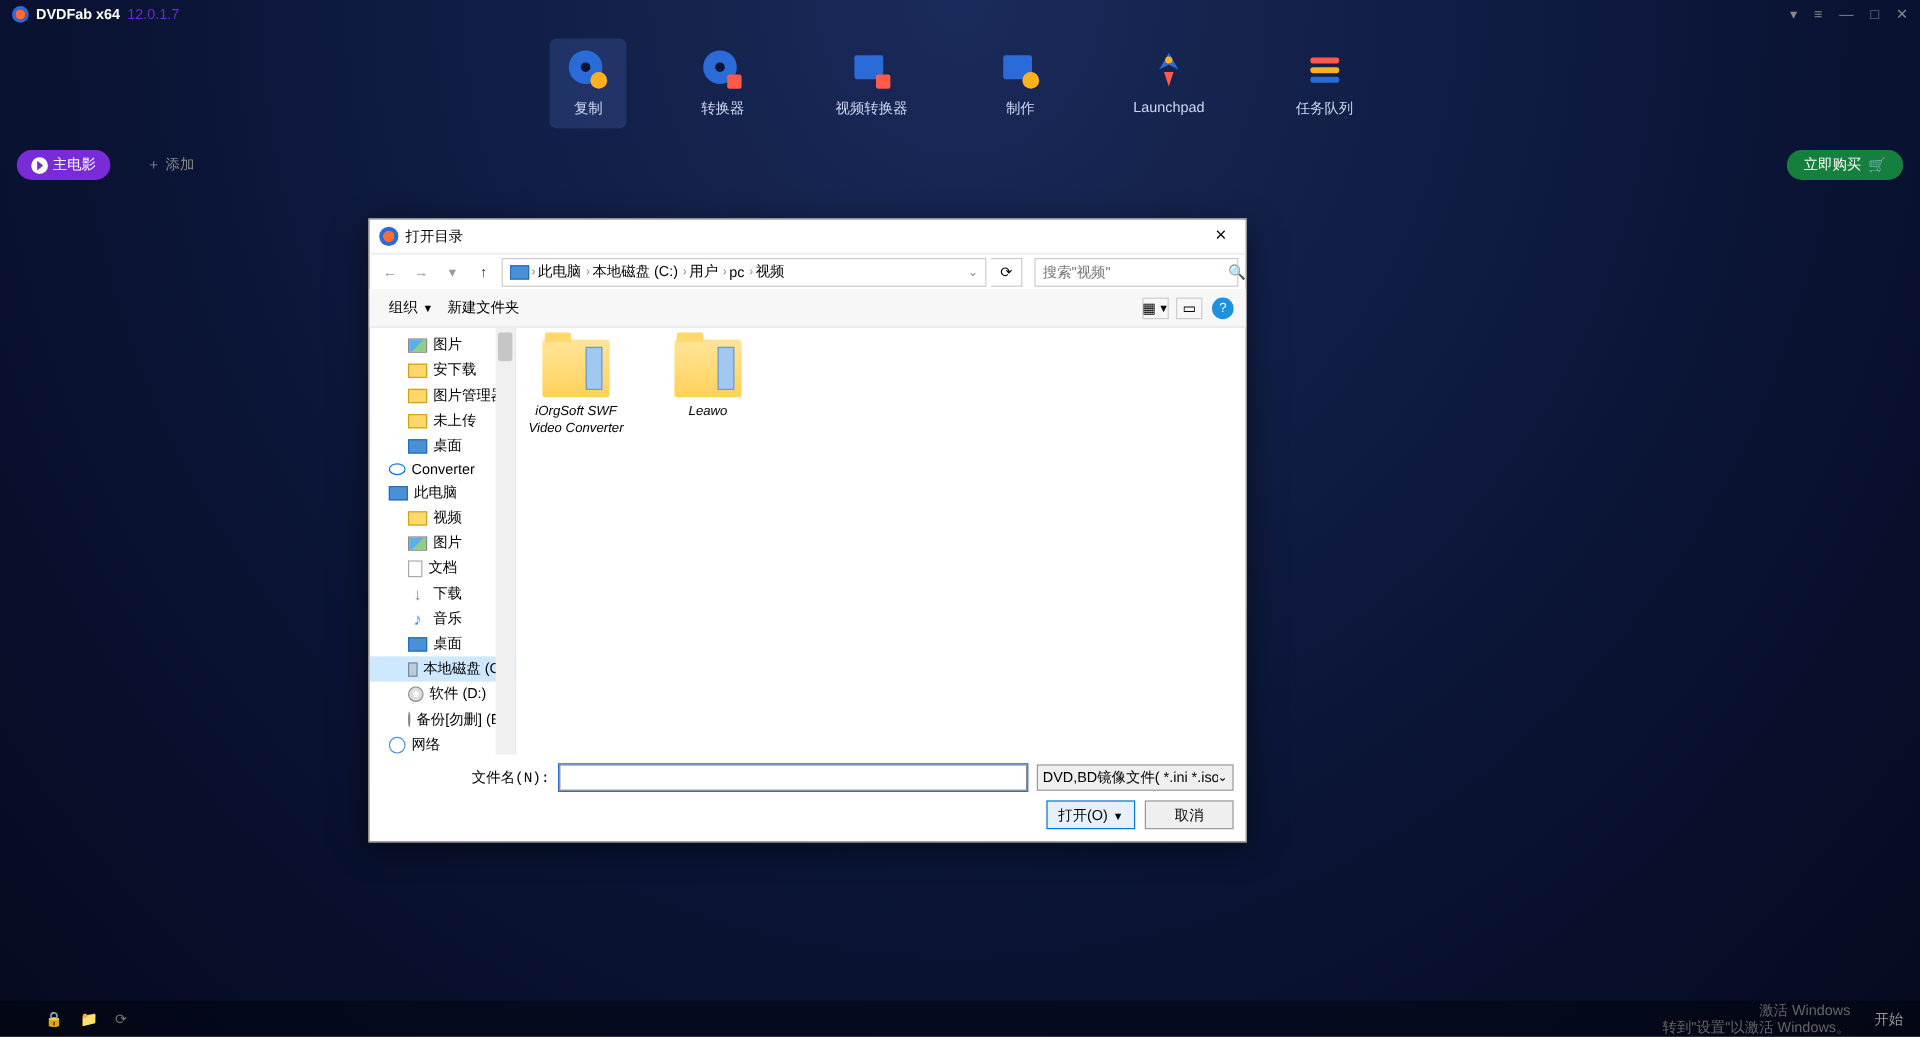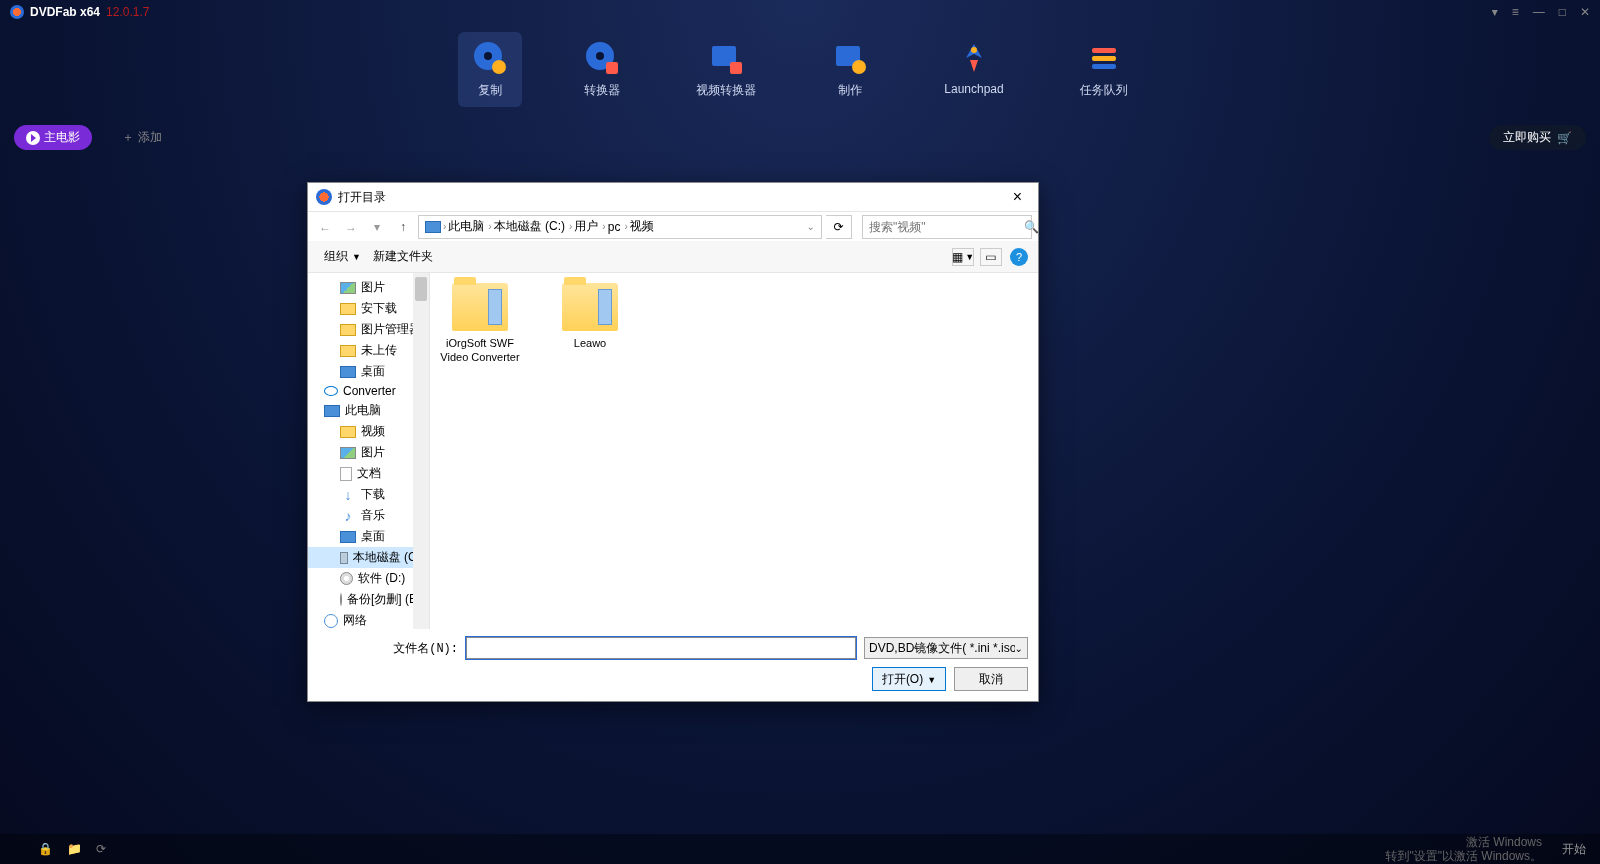--- a/index.html
+++ b/index.html
@@ -1,38 +1,38 @@
 <!DOCTYPE html>
 <html><head>
 <meta charset="utf-8">
 <style>
 * { margin: 0; padding: 0; box-sizing: border-box; font-family: "Microsoft YaHei", "Segoe UI", sans-serif; }
 body { width: 1600px; height: 864px; background: radial-gradient(ellipse at center top, #1a2a5a 0%, #0a1435 60%, #050a20 100%); overflow: hidden; position: relative; color: #fff; }
 
 
 .titlebar { height: 24px; display: flex; align-items: center; padding: 4px 10px; font-size: 12px; }
 .app-logo { width: 14px; height: 14px; background: radial-gradient(circle, #ff6b35 40%, #2a6bd8 42%); border-radius: 50%; margin-right: 6px; }
-.titlebar .ver { color: #b91c1c; margin-left: 6px; }
+.titlebar .ver { color: #6d28d9; margin-left: 6px; }
 .titlebar .winctrl { margin-left: auto; display: flex; gap: 14px; color: #888; font-size: 12px; }
 .titlebar .winctrl span { cursor: pointer; }
 
 
 .mainnav { display: flex; justify-content: center; gap: 48px; padding: 8px 0 12px; }
 .nav-item { display: flex; flex-direction: column; align-items: center; gap: 6px; padding: 8px 14px; border-radius: 6px; cursor: pointer; }
 .nav-item.active { background: rgba(60,90,160,0.35); }
 .nav-icon { width: 36px; height: 36px; display: flex; align-items: center; justify-content: center; }
 .nav-label { font-size: 12px; color: #d0d8f0; }
 
 
 .secbar { display: flex; align-items: center; padding: 6px 14px; }
 .pill { background: #7a2bd8; border-radius: 14px; padding: 4px 12px; font-size: 12px; display: flex; align-items: center; gap: 4px; cursor: pointer; }
 .pill .play { width: 14px; height: 14px; background: #fff; border-radius: 50%; position: relative; }
 .pill .play::after { content: ""; position: absolute; left: 5px; top: 3px; border-left: 5px solid #7a2bd8; border-top: 4px solid transparent; border-bottom: 4px solid transparent; }
 .addbtn { margin-left: 30px; color: #888; font-size: 12px; display: flex; align-items: center; gap: 4px; cursor: pointer; }
-.buybtn { margin-left: auto; background: #0f172a; border-radius: 14px; padding: 4px 14px; font-size: 12px; display: flex; align-items: center; gap: 6px; cursor: pointer; }
+.buybtn { margin-left: auto; background: #15803d; border-radius: 14px; padding: 4px 14px; font-size: 12px; display: flex; align-items: center; gap: 6px; cursor: pointer; }
 
 
 .watermark { position: absolute; left: 50%; top: 50%; transform: translate(-50%, -50%); opacity: 0.12; color: #aaa; font-size: 28px; display: flex; flex-direction: column; align-items: center; pointer-events: none; }
 .watermark .bag { width: 44px; height: 44px; border: 3px solid #aaa; border-radius: 8px; position: relative; margin-bottom: 4px; }
 .watermark .bag::before { content: ""; position: absolute; top: -12px; left: 11px; width: 18px; height: 12px; border: 3px solid #aaa; border-bottom: none; border-radius: 10px 10px 0 0; }
 .watermark .sub { font-size: 14px; letter-spacing: 1px; }
 
 
 .bottombar { position: absolute; bottom: 0; left: 0; right: 0; height: 30px; background: rgba(0,0,0,0.35); display: flex; align-items: center; padding: 0 14px; font-size: 12px; color: #999; }
 .bottombar .saveto { display: flex; align-items: center; gap: 8px; }
@@ -73,21 +73,21 @@
 .fico.folder { background: #ffd76a; border: 1px solid #d4a020; }
 .fico.drive { background: #bcd; border: 1px solid #789; }
 .fico.pc { background: #4a90d9; border: 1px solid #2a6bb8; }
 .fico.od { background: #fff; border: 1px solid #0078d4; border-radius: 50%; width: 14px; height: 10px; }
 .fico.net { width: 14px; height: 14px; border: 1.5px solid #4a90d9; border-radius: 50%; }
 .fico.doc { background: #fff; border: 1px solid #aaa; width: 12px; height: 14px; }
 .fico.music { color: #4a90d9; display: flex; align-items: center; justify-content: center; font-size: 14px; }
 .fico.dl { color: #4a90d9; display: flex; align-items: center; justify-content: center; font-size: 14px; }
 .fico.pic { background: linear-gradient(135deg,#5ab0e8 50%,#8ed080 50%); border: 1px solid #888; }
 .fico.disc { border: 1.5px solid #888; border-radius: 50%; width: 13px; height: 13px; background: radial-gradient(circle,#fff 30%,#ddd 32%); }
-.content { flex: 1; padding: 10px; display: flex; gap: 30px; align-items: flex-start; position: relative; }
+.content { flex: 1; padding: 10px; display: flex; gap: 30px; align-items: flex-start; position: relative; font-style: italic; }
 .citem { width: 80px; display: flex; flex-direction: column; align-items: center; text-align: center; cursor: pointer; }
 .cfolder { width: 56px; height: 48px; background: linear-gradient(#ffe49a, #ffd158); border-radius: 3px 3px 2px 2px; position: relative; margin-bottom: 6px; }
 .cfolder::before { content: ""; position: absolute; top: -6px; left: 2px; width: 22px; height: 8px; background: #ffd76a; border-radius: 2px 2px 0 0; }
 .cfolder .inner { position: absolute; right: 6px; top: 6px; width: 14px; height: 36px; background: #a0c8f0; border: 1px solid #6a9bd0; }
 .clabel { font-size: 11px; line-height: 1.25; }
 .dlg-foot { padding: 8px 10px 10px; display: flex; flex-direction: column; gap: 8px; }
 .frow { display: flex; align-items: center; gap: 8px; }
 .frow .lbl { width: 140px; text-align: right; font-family: Liberation Mono, monospace; }
 .frow input.fname { flex: 1; height: 22px; border: 1px solid #888; padding: 0 4px; outline: 1px solid #2a6bd8; }
 .frow .filter { width: 164px; height: 22px; border: 1px solid #999; background: #efefef; padding: 0 4px; display: flex; align-items: center; cursor: pointer; }

